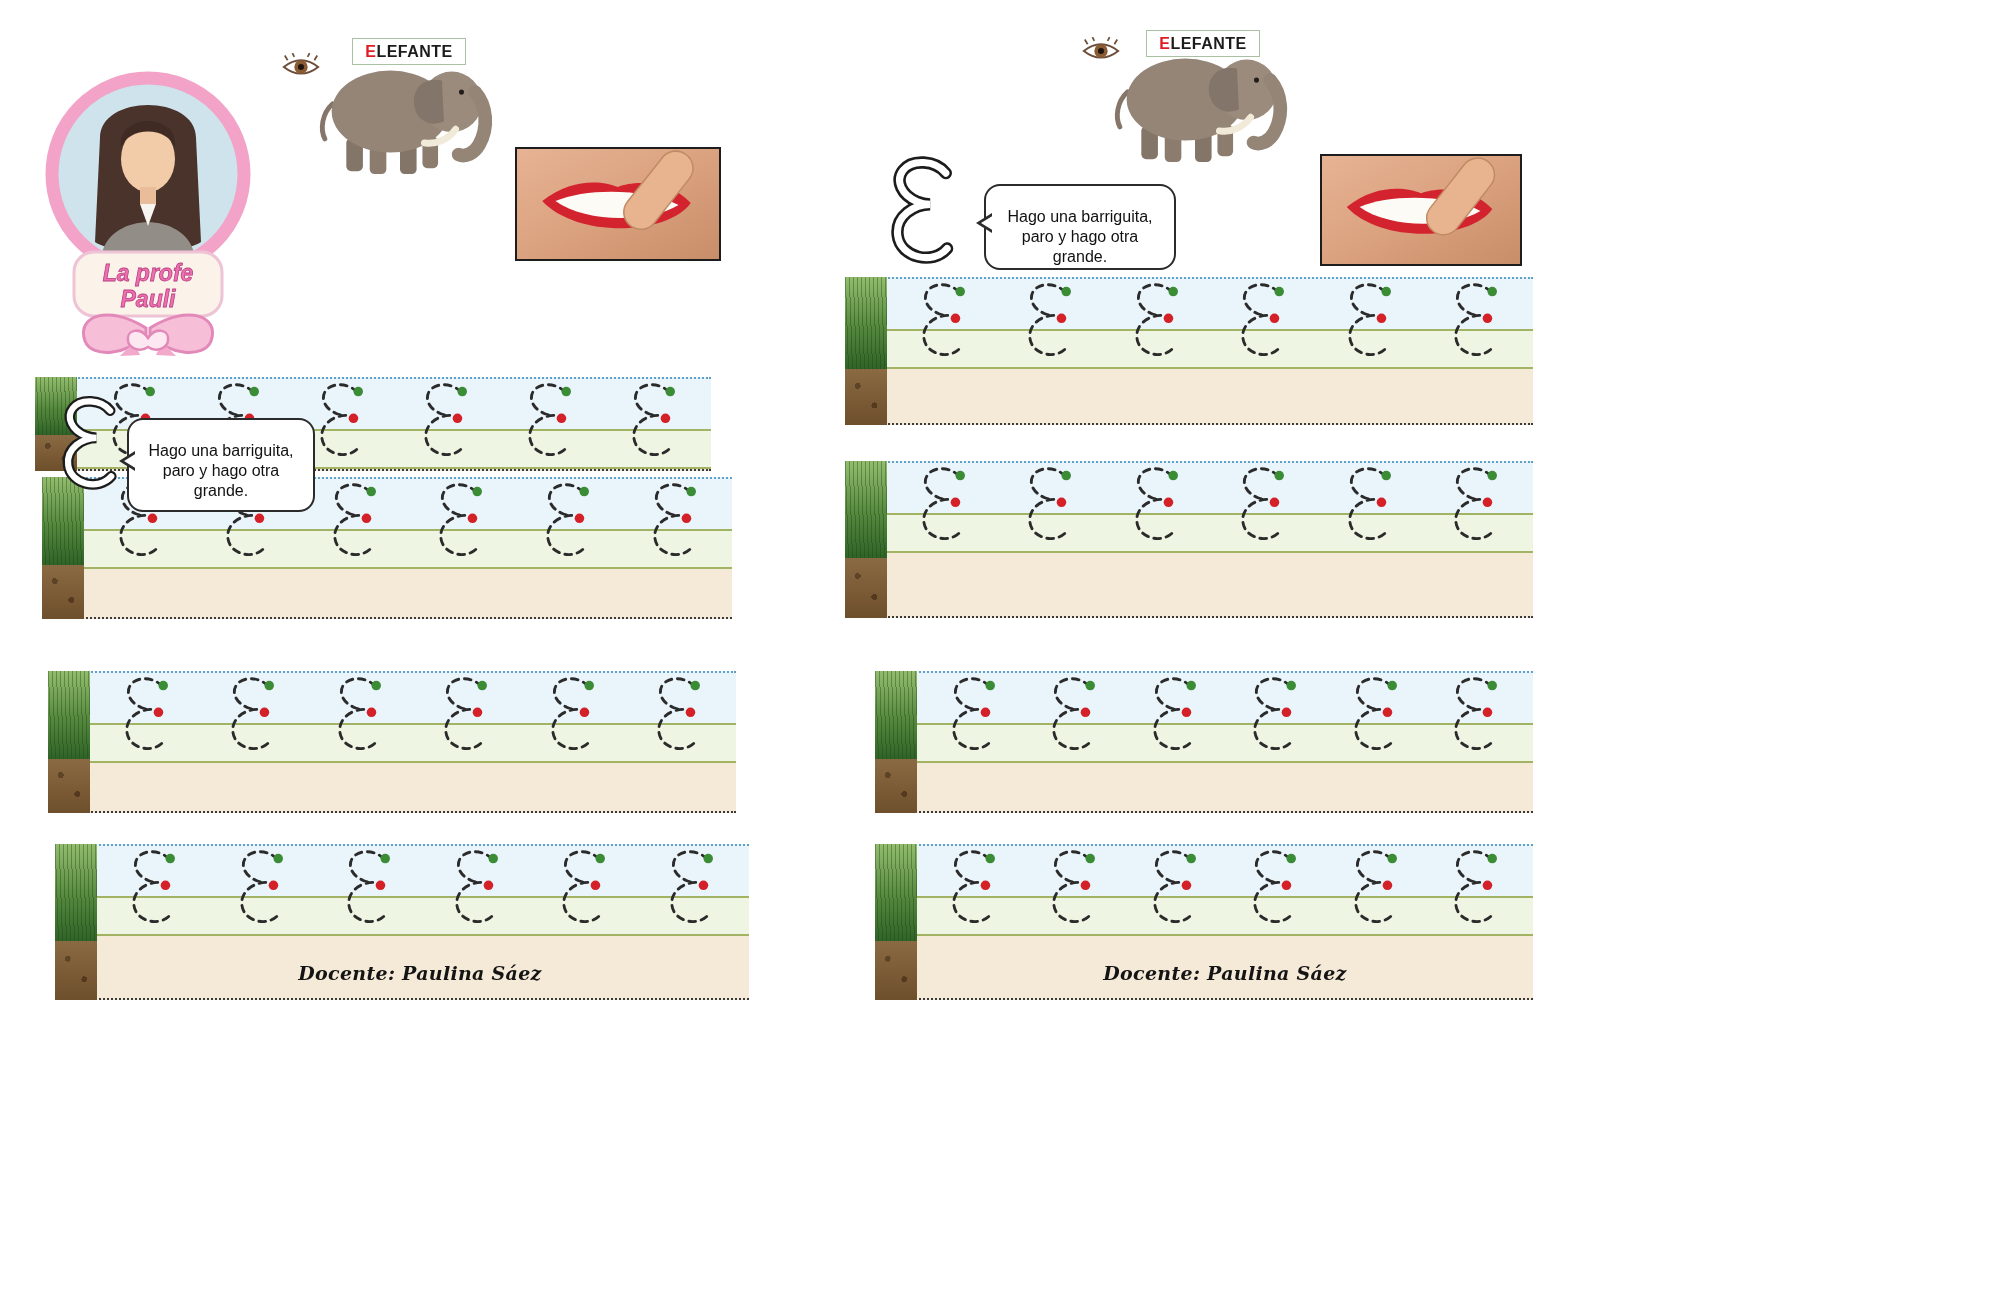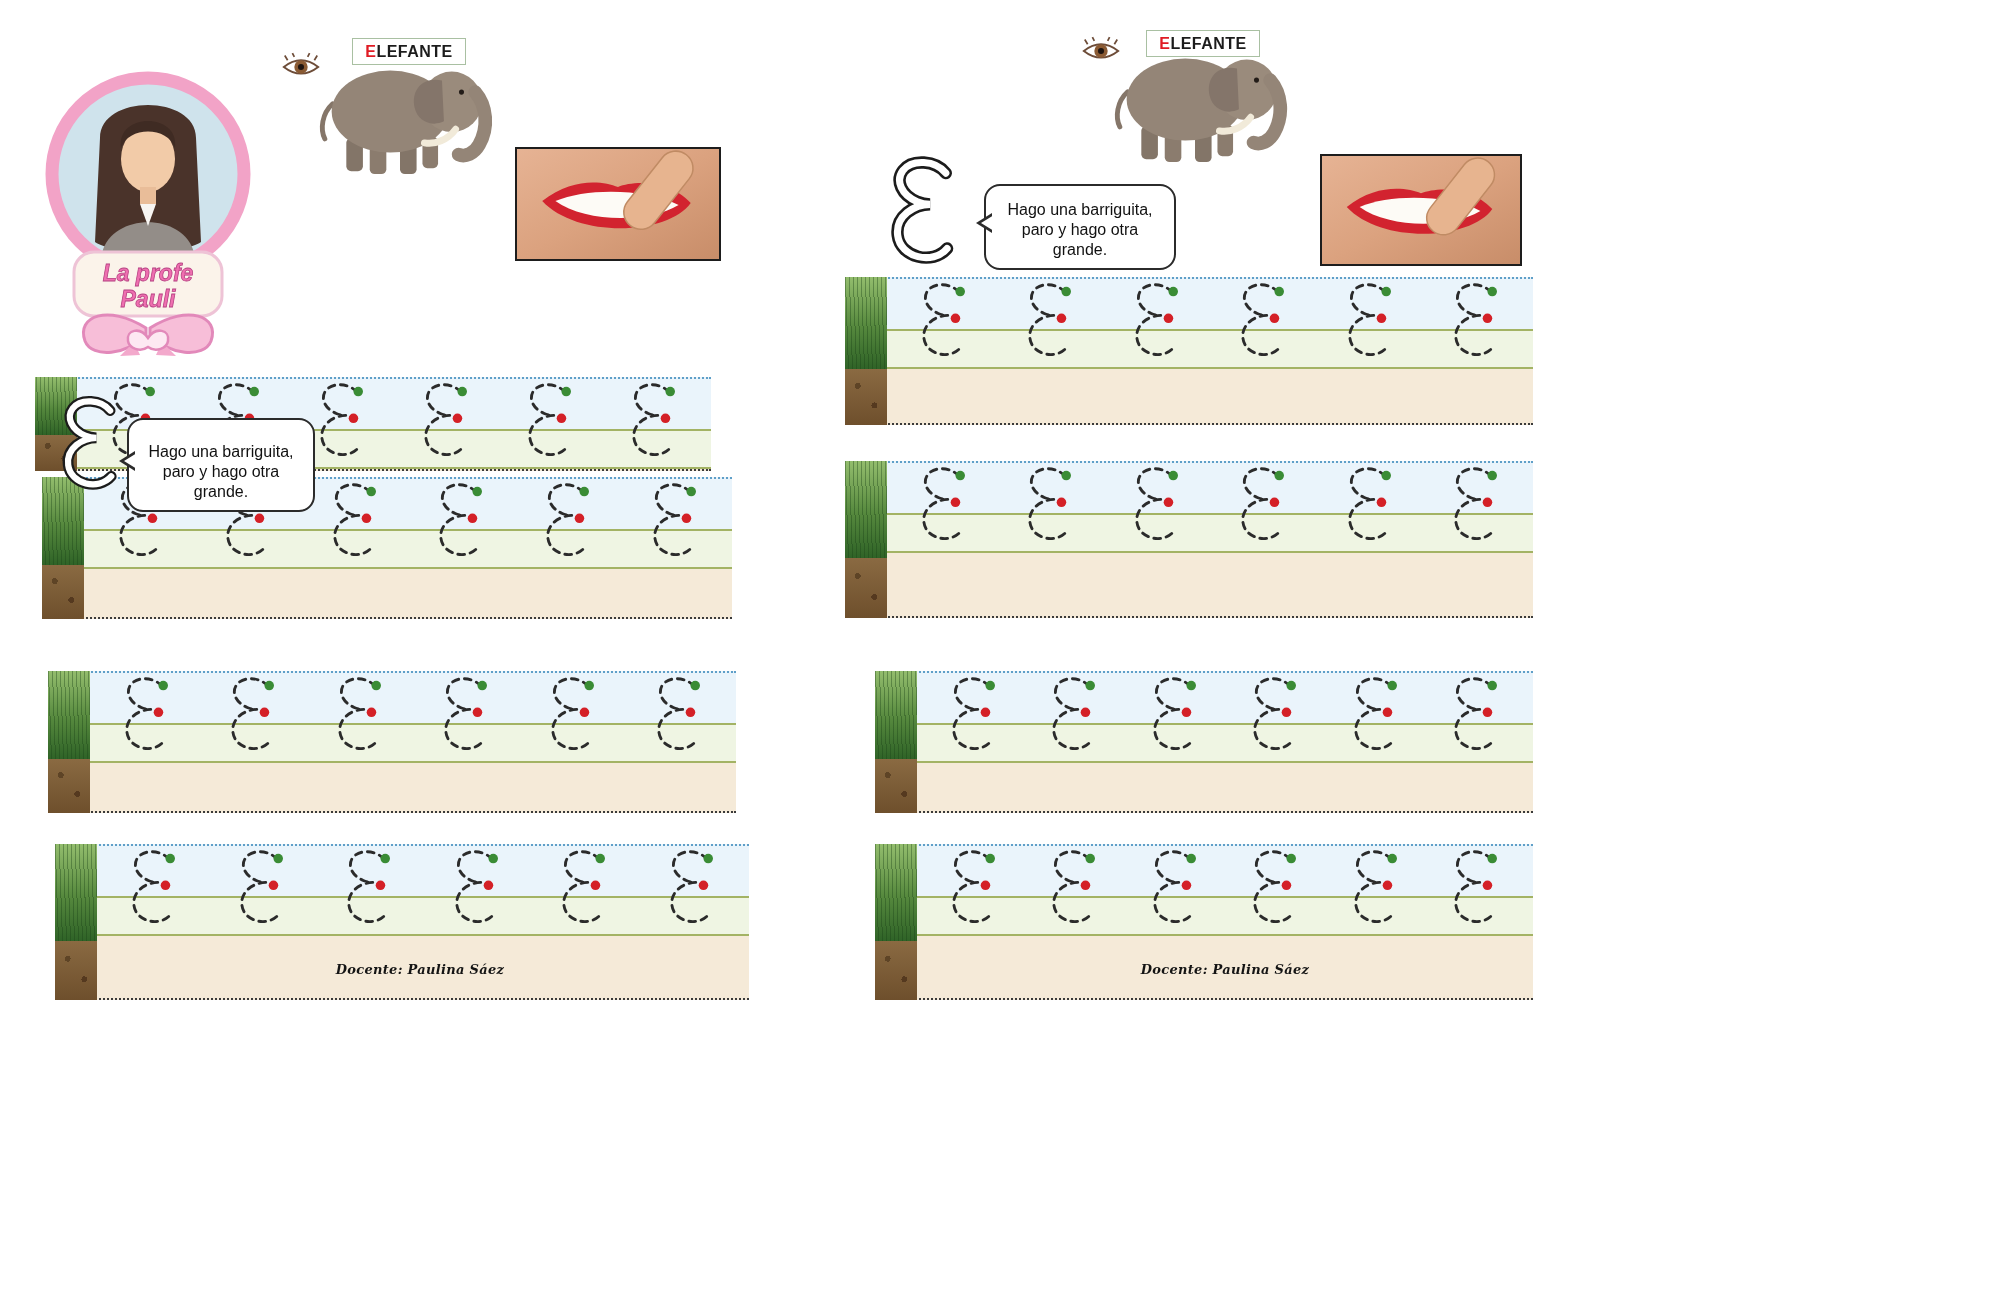--- a/index.html
+++ b/index.html
@@ -36,38 +36,38 @@
   .band-mid { height:40px; background:#eff5e3; border-top:2px solid #a3b364; border-bottom:2px solid #a3b364; }
   .band-ground { flex:1; background:#f5ead8; border-bottom:2px dotted #3a3a3a; }
   .letters {
     position:absolute; left:52px; right:10px; top:5px; height:86px; z-index:3;
     display:flex; justify-content:space-between; align-items:flex-start; padding:0 16px;
   }
 
   
   .bubble {
     position:absolute; background:#fff; border:2px solid #2b2b2b; border-radius:16px;
-    display:flex; align-items:flex-end; justify-content:center; text-align:center;
-    font-size:16px; line-height:1.25; color:#111; padding:8px 12px; z-index:6;
+    display:flex; align-items:flex-start; justify-content:center; text-align:center;
+    font-size:16px; line-height:1.25; color:#111; padding:21px 12px; z-index:6;
   }
   .bubble::before {
     content:""; position:absolute; left:-20px; top:45%; transform:translateY(-50%);
     width:0; height:0; border:10px solid rgba(0,0,0,0); border-right:16px solid #2b2b2b;
   }
   .bubble::after {
     content:""; position:absolute; left:-13px; top:45%; transform:translateY(-50%);
     width:0; height:0; border:8px solid rgba(0,0,0,0); border-right:13px solid #ffffff;
   }
 
   .photo-frame { position:absolute; border:2px solid #1d1d1d; overflow:hidden; z-index:5; }
   .photo-frame svg { display:block; width:100%; height:100%; }
 
   .footer {
     position:absolute; font-family:"DejaVu Serif", serif; font-style:italic; font-weight:bold;
-    font-size:13px; color:#141414; text-align:center; z-index:8; letter-spacing:0.3px;
+    font-size:19px; color:#141414; text-align:center; z-index:8; letter-spacing:0.3px;
   }
 
   .big-e { position:absolute; z-index:6; }
   .ph { position:absolute; z-index:5; }
   .ph svg { display:block; width:100%; height:100%; }
 </style>
 </head>
 <body>
 
 <svg width="0" height="0" style="position:absolute" aria-hidden="true">

